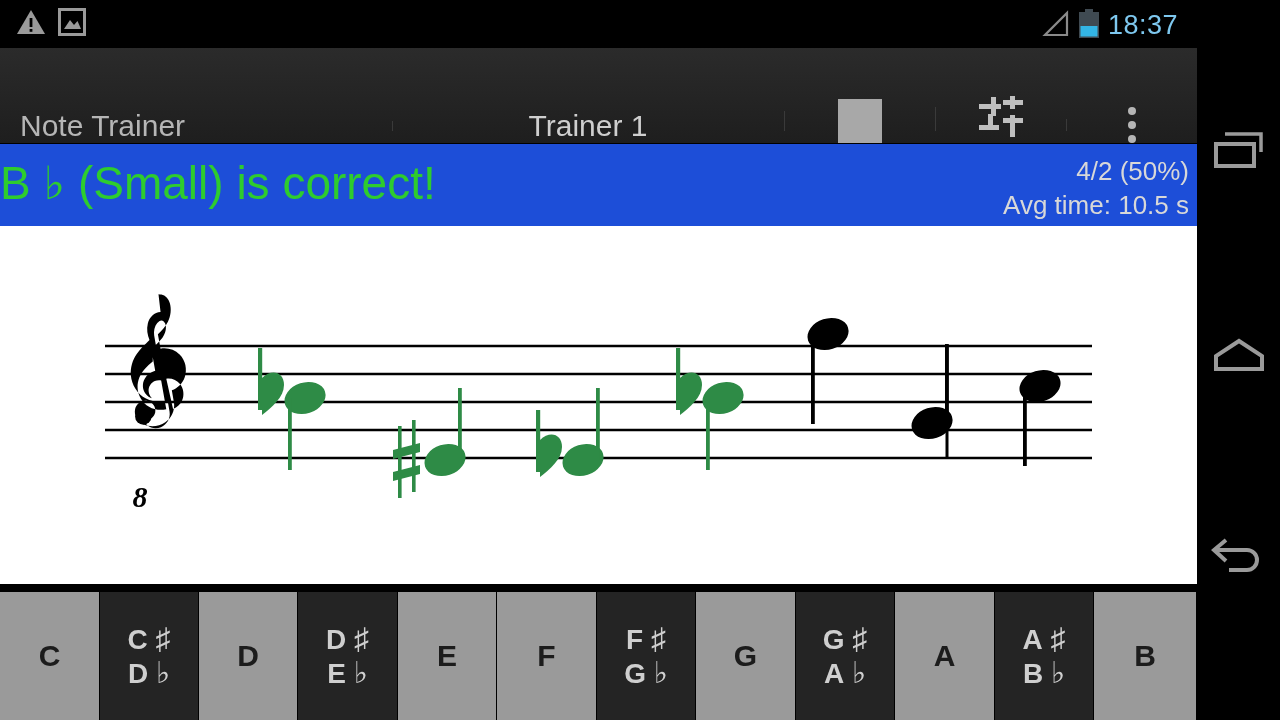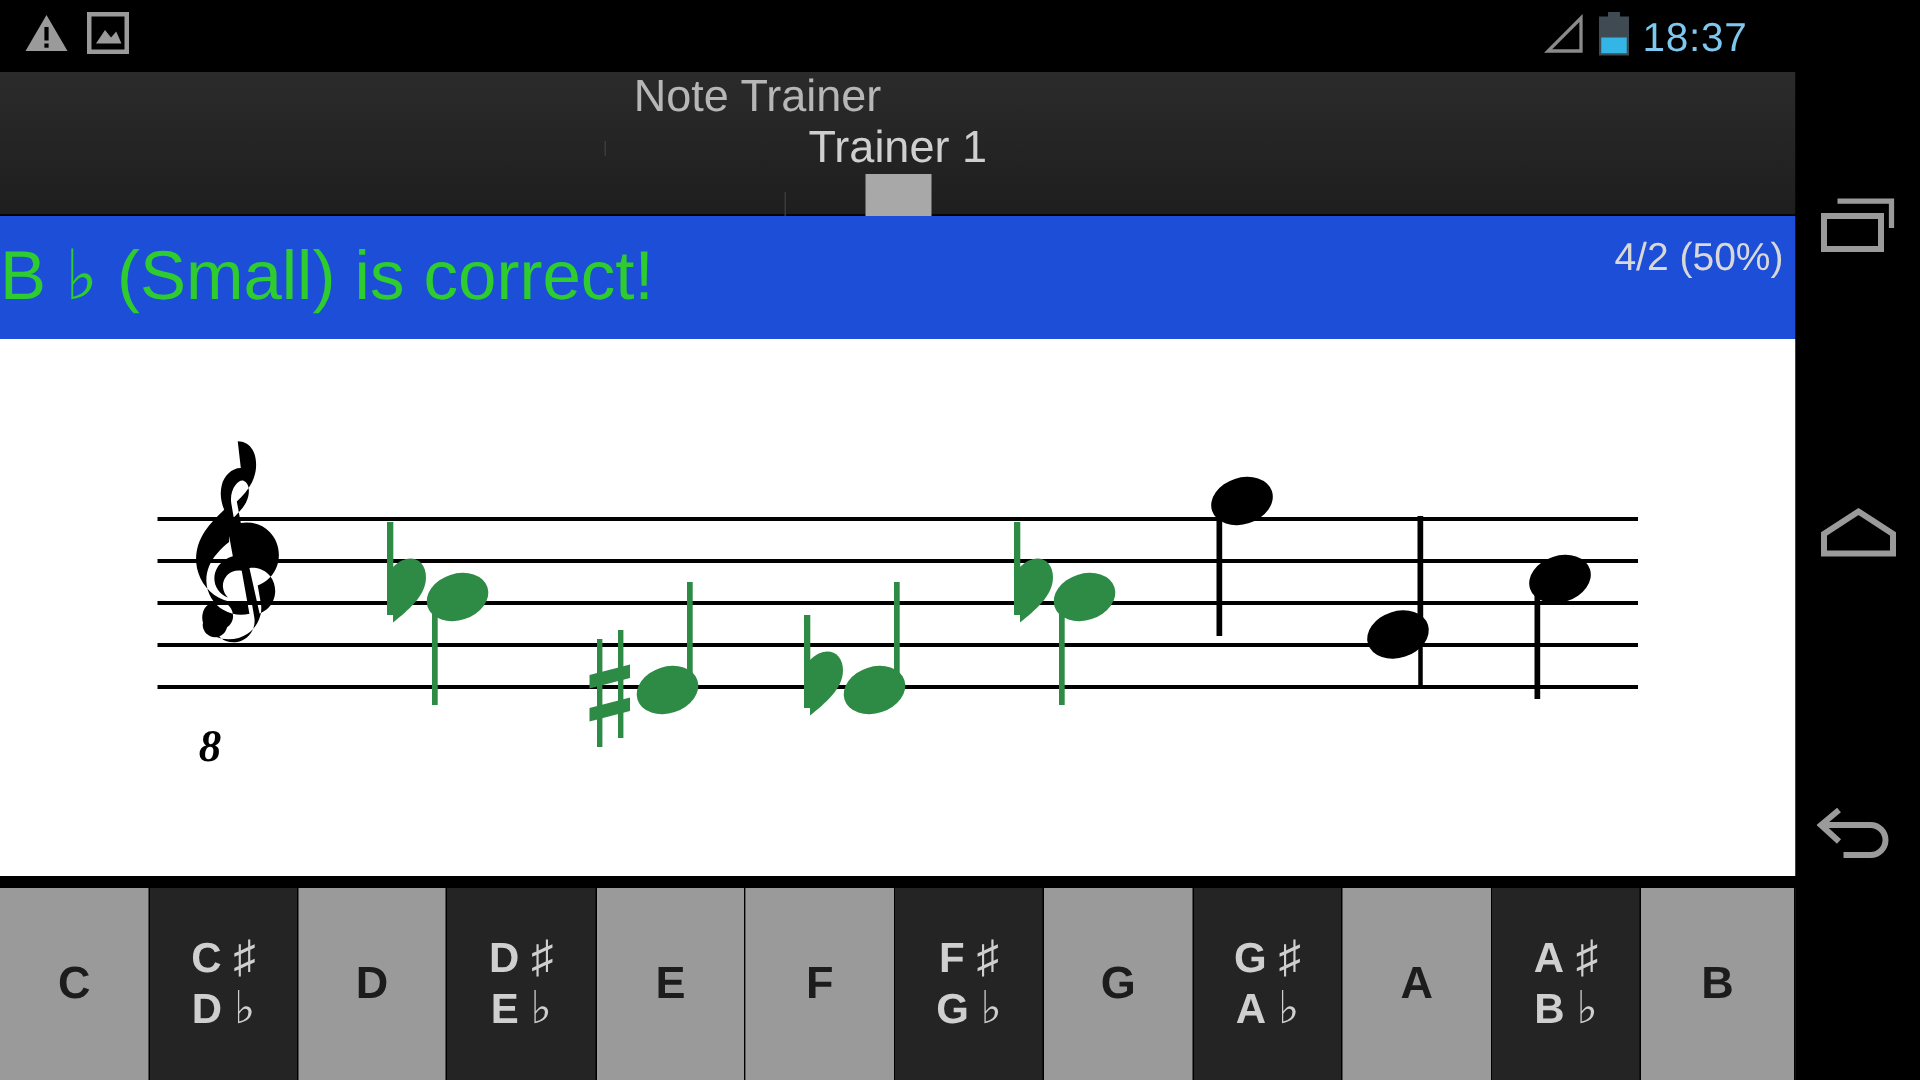--- a/index.html
+++ b/index.html
@@ -13,34 +13,33 @@
 
   
   #app { position: absolute; left: 0; top: 0; width: 1197px; height: 720px; background: #000; }
 
   
   #statusbar {
     position: absolute; left: 0; top: 0; width: 1197px; height: 48px;
     background: #000;
   }
   #statusbar-left { position: absolute; left: 16px; top: 0; height: 48px; display: flex; align-items: center; gap: 12px; }
-  #statusbar-right { position: absolute; right: 32px; top: 0; height: 51px; display: flex; align-items: center; gap: 8px; }
+  #statusbar-right { position: absolute; right: 19px; top: 0; height: 51px; display: flex; align-items: center; gap: 8px; }
   .sb-icon { display: block; }
   #clock {
     color: #7ec8ef; font-size: 27px; letter-spacing: 0.5px;
     font-family: "Liberation Sans", sans-serif;
   }
 
   
   #actionbar {
     position: absolute; left: 0; top: 48px; width: 1197px; height: 96px;
     background: linear-gradient(#2b2b2b, #1e1e1e);
-    display: flex; align-items: center;
+    display: flex; align-items: flex-end;
     border-bottom: 1px solid #000;
-    flex-direction: column;
   }
   .ab-cell { position: relative; display: flex; align-items: center; }
   .ab-sep { position: absolute; left: 0; top: 12px; bottom: 12px; width: 1px; background: #3a3a3a; }
   #ab-app-title {
     width: 392px; padding-left: 20px; color: #b6b6b6; font-size: 30px; font-weight: normal;
   }
   #ab-trainer-title {
     width: 392px; justify-content: center; color: #cfcfcf; font-size: 30px; font-weight: normal;
   }
   #ab-stop { width: 151px; justify-content: center; }
@@ -176,20 +175,21 @@
             <i class="dot"></i>
             <i class="dot"></i>
         </span>
       </div>
     </div>
 
     <div id="feedback-row">
       <div id="feedback-text">B ♭  (Small) is correct!</div>
       <div id="stats">
         <div>4/2 (50%)</div>
+        <div>Avg time: 10.5 s</div>
       </div>
     </div>
 
     <div id="score">
       <svg width="1197" height="358" viewBox="0 0 1197 358">
 
         <g stroke="#000" stroke-width="2.6">
           <line x1="105" y1="120" x2="1092" y2="120"></line>
           <line x1="105" y1="148" x2="1092" y2="148"></line>
           <line x1="105" y1="176" x2="1092" y2="176"></line>

